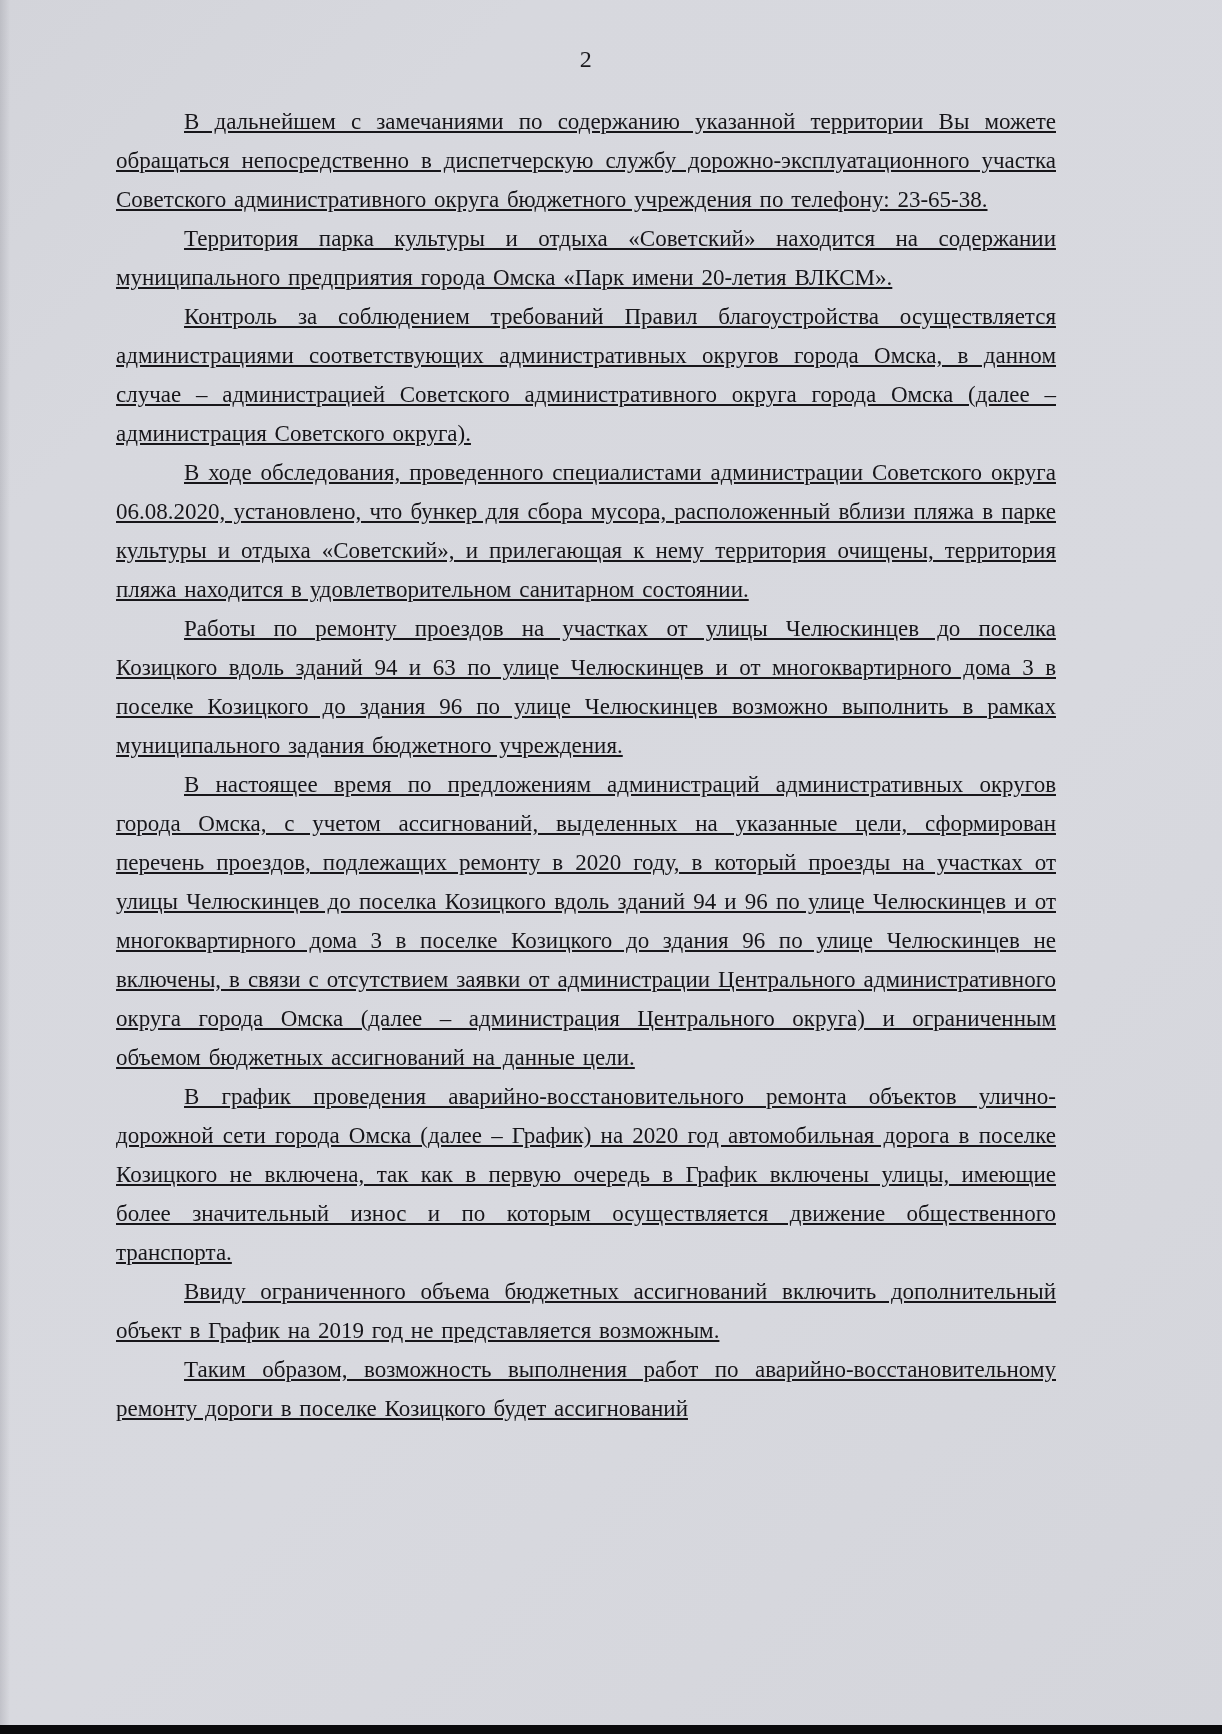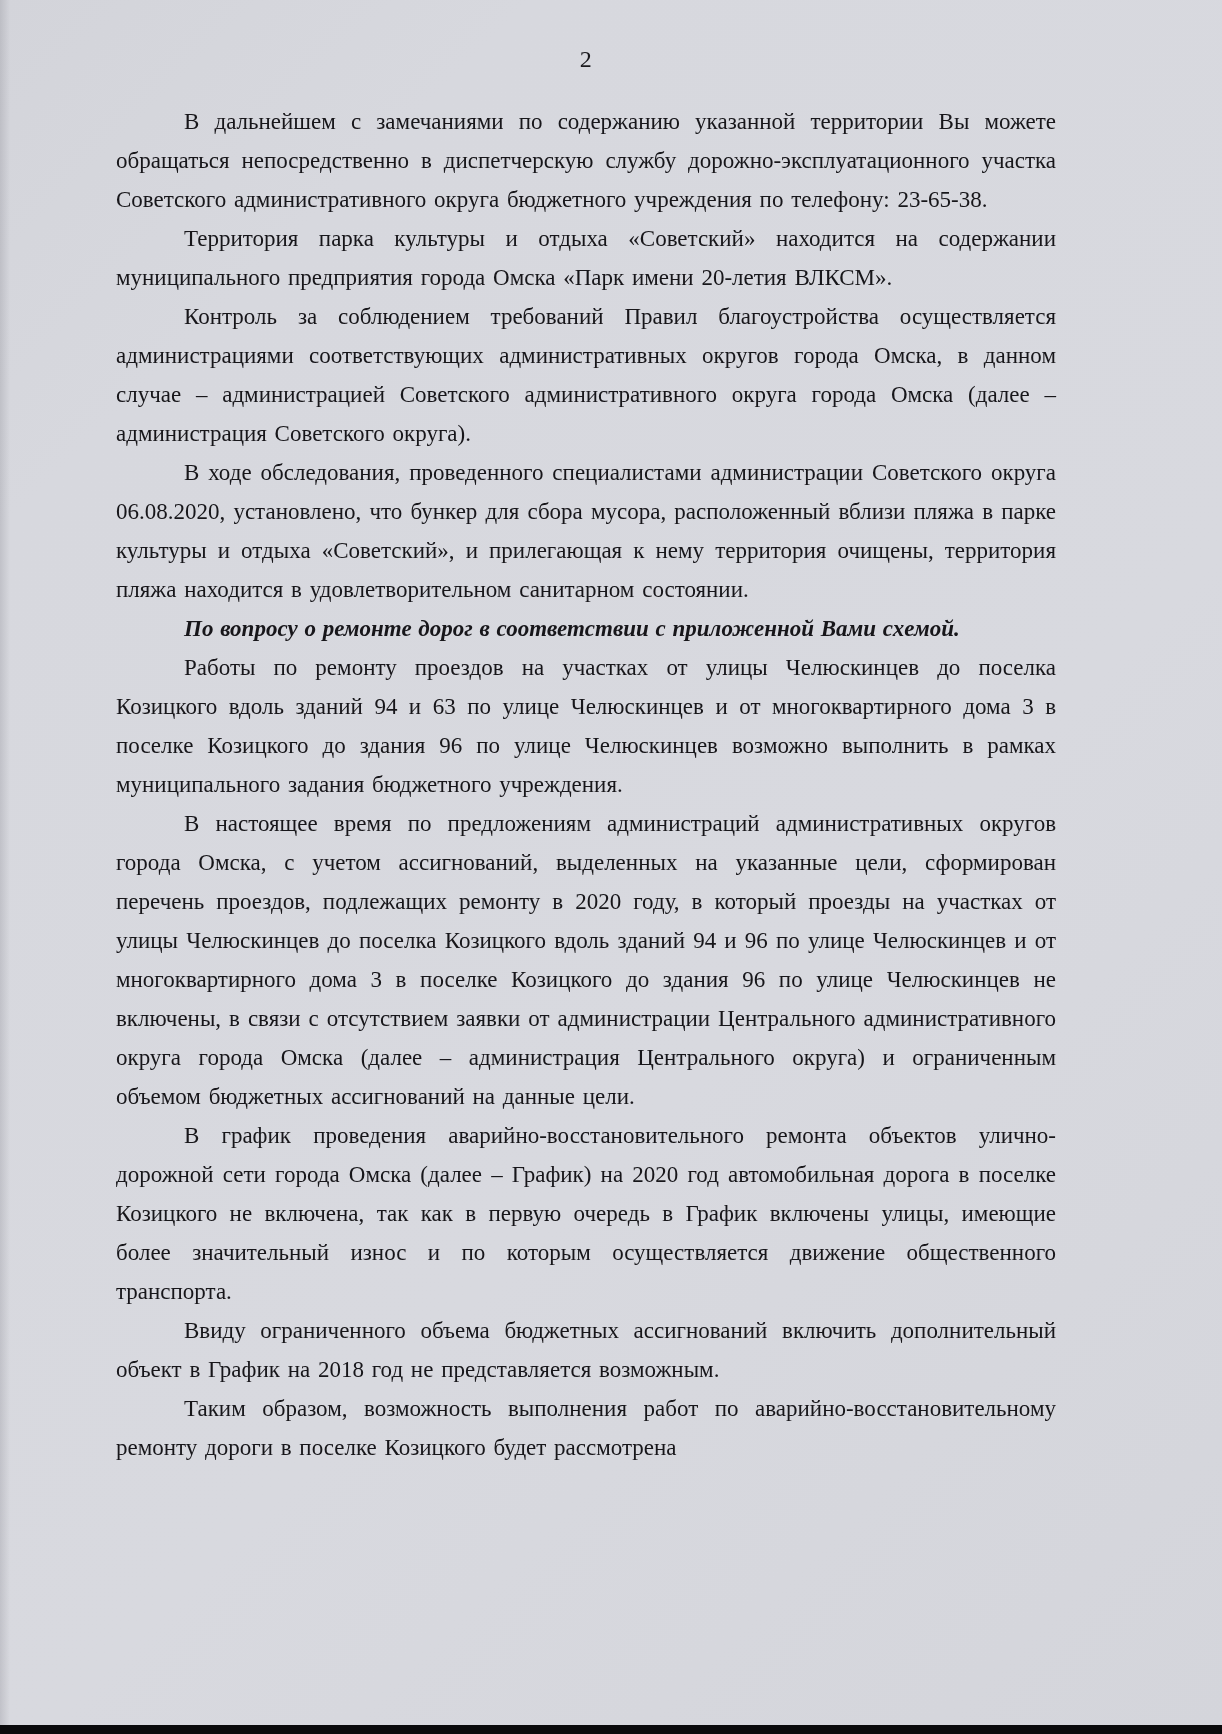--- a/index.html
+++ b/index.html
@@ -29,20 +29,21 @@
   }
   .text-column {
     position: absolute;
     left: 116px;
     top: 102px;
     width: 940px;
     color: #17161a;
     font-size: 23px;
     line-height: 39px;
     text-align: justify;
+    text-decoration: underline;
   }
   .text-column p {
     margin: 0;
     padding: 0;
     text-indent: 68px;
     word-spacing: 2px;
   }
   .text-column p.emphasis {
     font-style: italic;
     font-weight: bold;
@@ -71,22 +72,21 @@
 <div class="scan-page">
   <div class="scan-shadow-left"></div>
 
   <div class="page-number">2</div>
 
   <div class="text-column">
     <p>В дальнейшем с замечаниями по содержанию указанной территории Вы можете обращаться непосредственно в диспетчерскую службу дорожно-эксплуатационного участка Советского административного округа бюджетного учреждения по телефону: 23-65-38.</p>
     <p>Территория парка культуры и отдыха «Советский» находится на содержании муниципального предприятия города Омска «Парк имени 20-летия ВЛКСМ».</p>
     <p>Контроль за соблюдением требований Правил благоустройства осуществляется администрациями соответствующих административных округов города Омска, в данном случае – администрацией Советского административного округа города Омска (далее – администрация Советского округа).</p>
     <p>В ходе обследования, проведенного специалистами администрации Советского округа 06.08.2020, установлено, что бункер для сбора мусора, расположенный вблизи пляжа в парке культуры и отдыха «Советский», и прилегающая к нему территория очищены, территория пляжа находится в удовлетворительном санитарном состоянии.</p>
-    <p class="emphasis">По вопросу о ремонте дорог в соответствии с приложенной Вами схемой.</p>
     <p>Работы по ремонту проездов на участках от улицы Челюскинцев до поселка Козицкого вдоль зданий 94 и 63 по улице Челюскинцев и от многоквартирного дома 3 в поселке Козицкого до здания 96 по улице Челюскинцев возможно выполнить в рамках муниципального задания бюджетного учреждения.</p>
     <p>В настоящее время по предложениям администраций административных округов города Омска, с учетом ассигнований, выделенных на указанные цели, сформирован перечень проездов, подлежащих ремонту в 2020 году, в который проезды на участках от улицы Челюскинцев до поселка Козицкого вдоль зданий 94 и 96 по улице Челюскинцев и от многоквартирного дома 3 в поселке Козицкого до здания 96 по улице Челюскинцев не включены, в связи с отсутствием заявки от администрации Центрального административного округа города Омска (далее – администрация Центрального округа) и ограниченным объемом бюджетных ассигнований на данные цели.</p>
     <p>В график проведения аварийно-восстановительного ремонта объектов улично-дорожной сети города Омска (далее – График) на 2020 год автомобильная дорога в поселке Козицкого не включена, так как в первую очередь в График включены улицы, имеющие более значительный износ и по которым осуществляется движение общественного транспорта.</p>
-    <p>Ввиду ограниченного объема бюджетных ассигнований включить дополнительный объект в График на 2018 год не представляется возможным.</p>
-    <p>Таким образом, возможность выполнения работ по аварийно-восстановительному ремонту дороги в поселке Козицкого будет рассмотрена</p>
+    <p>Ввиду ограниченного объема бюджетных ассигнований включить дополнительный объект в График на 2019 год не представляется возможным.</p>
+    <p>Таким образом, возможность выполнения работ по аварийно-восстановительному ремонту дороги в поселке Козицкого будет ассигнований</p>
   </div>
 
   <div class="scan-edge-bottom"></div>
 </div>
 
 </body></html>

